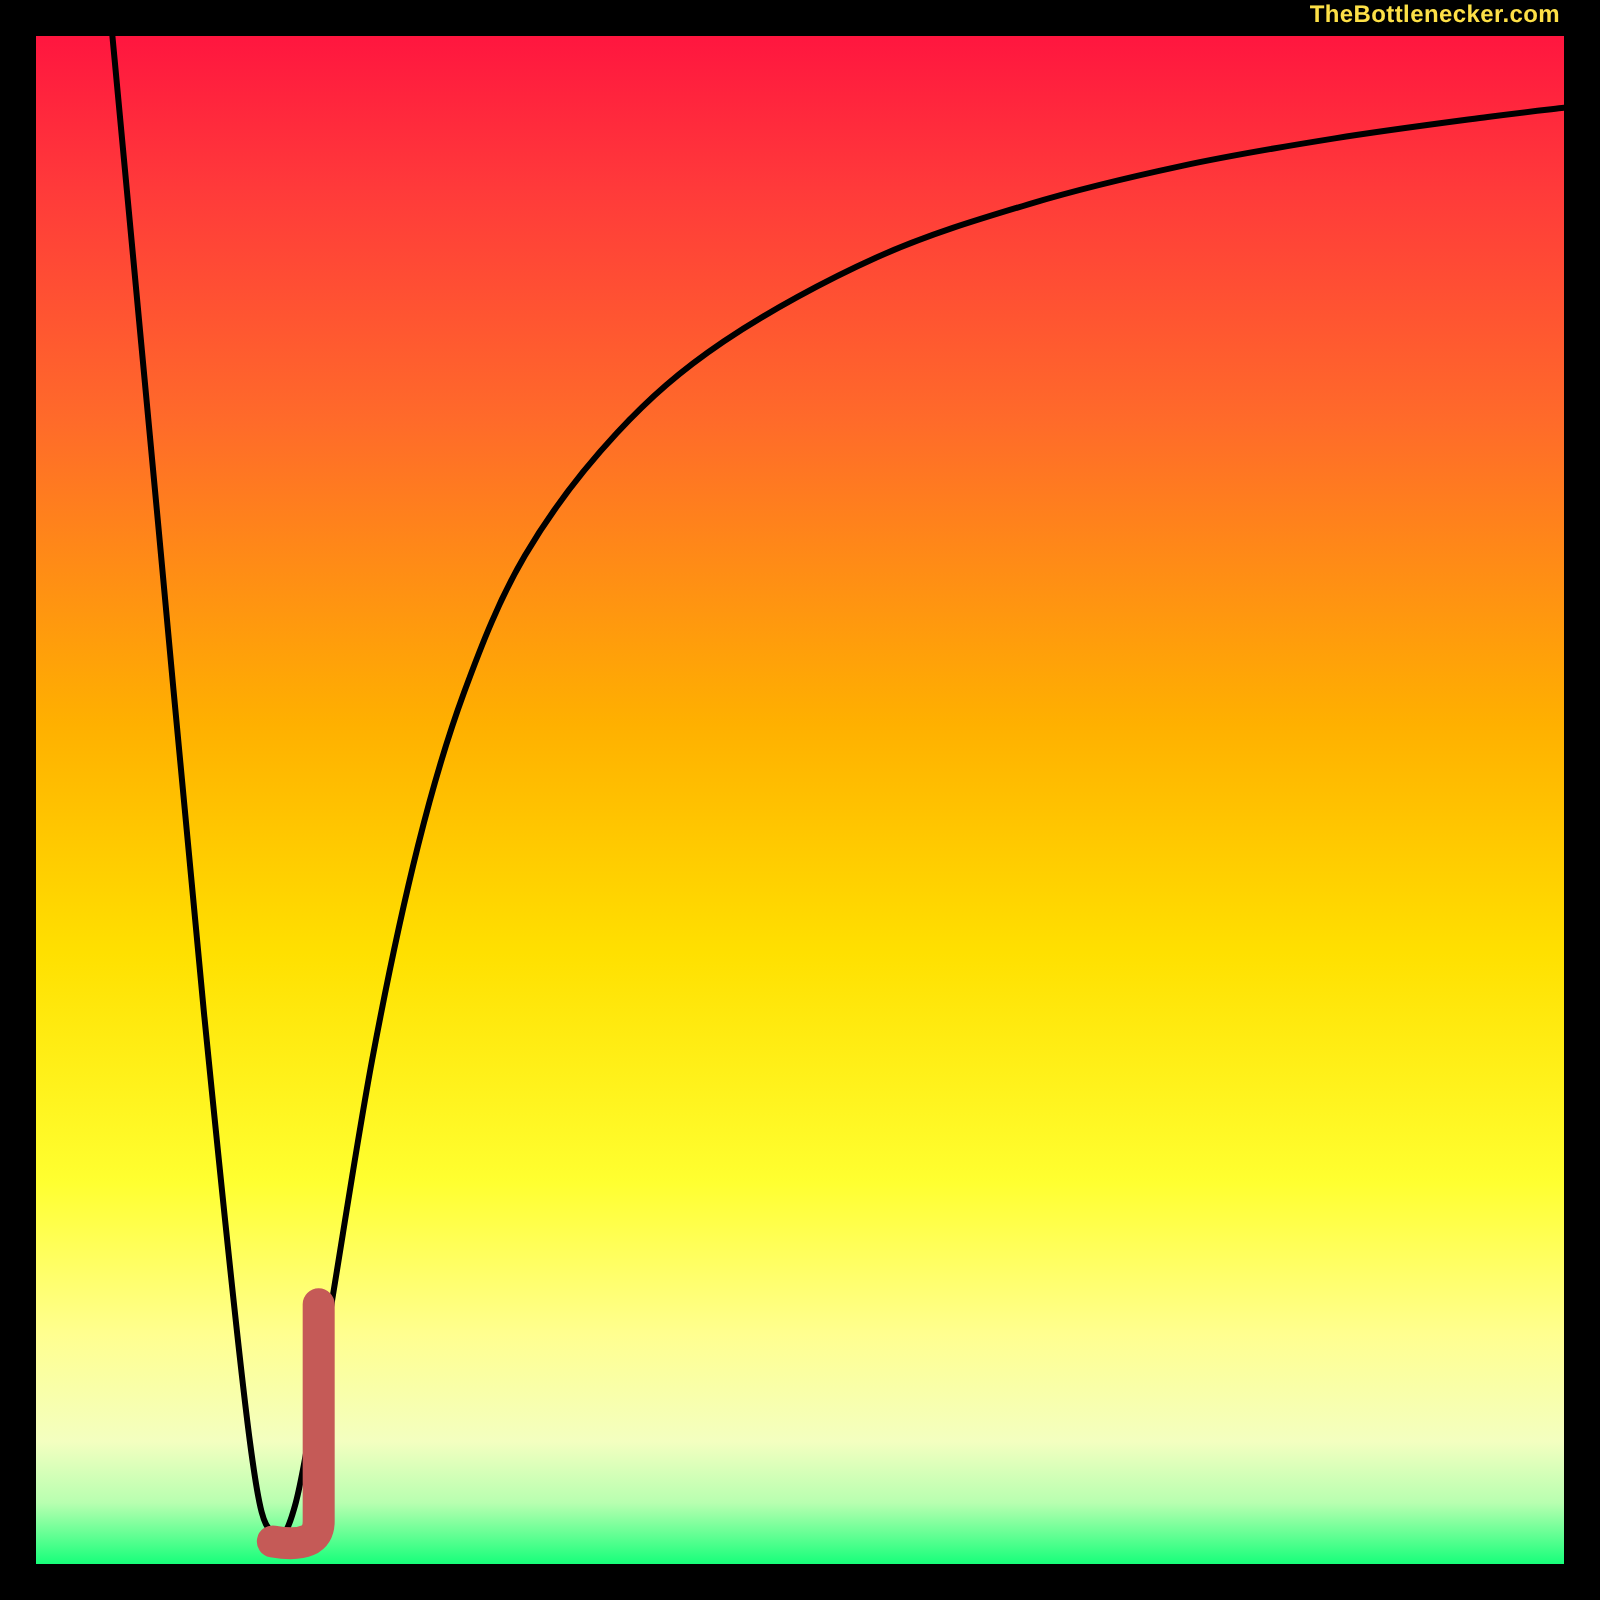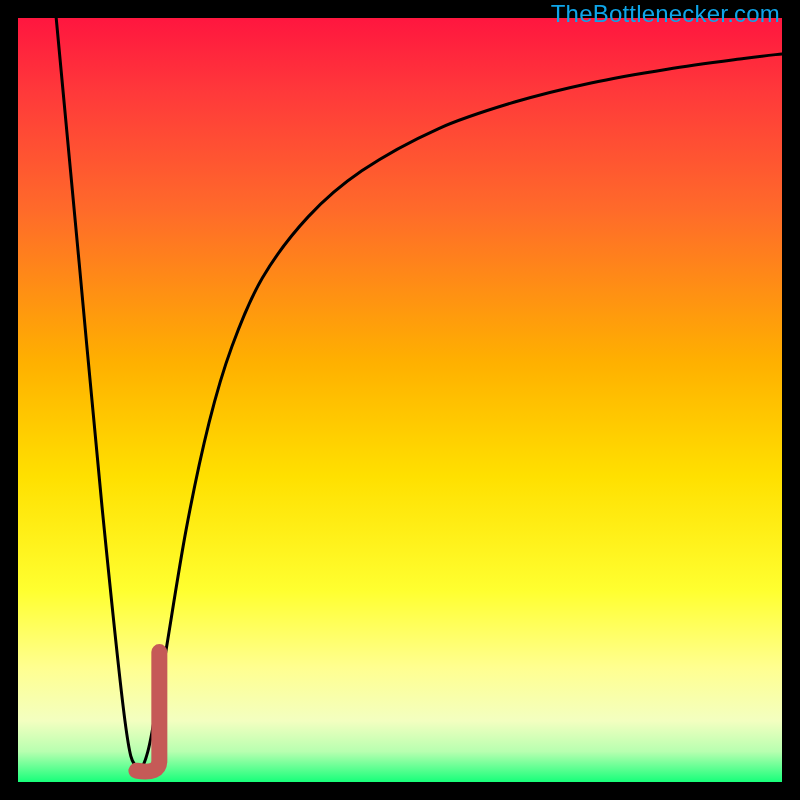--- a/index.html
+++ b/index.html
@@ -23,24 +23,24 @@
     position: absolute;
     left: 0;
     top: 0;
     width: 764px;
     height: 764px;
   }
   .watermark {
     position: absolute;
     top: 0px;
     right: 20px;
-    color: #0ea5e9;
-    font-size: 24px;
+    color: #fde047;
+    font-size: 12px;
     letter-spacing: 0.2px;
-    font-weight: 400;
+    font-weight: 700;
   }
 </style>
 </head>
 <body>
 
 <div class="frame">
   <svg class="plot-area" viewBox="0 0 764 764" preserveAspectRatio="none">
     <defs>
       <linearGradient id="bg-grad" x1="0" y1="0" x2="0" y2="1">
         <stop offset="0%" stop-color="#ff163f"></stop>

